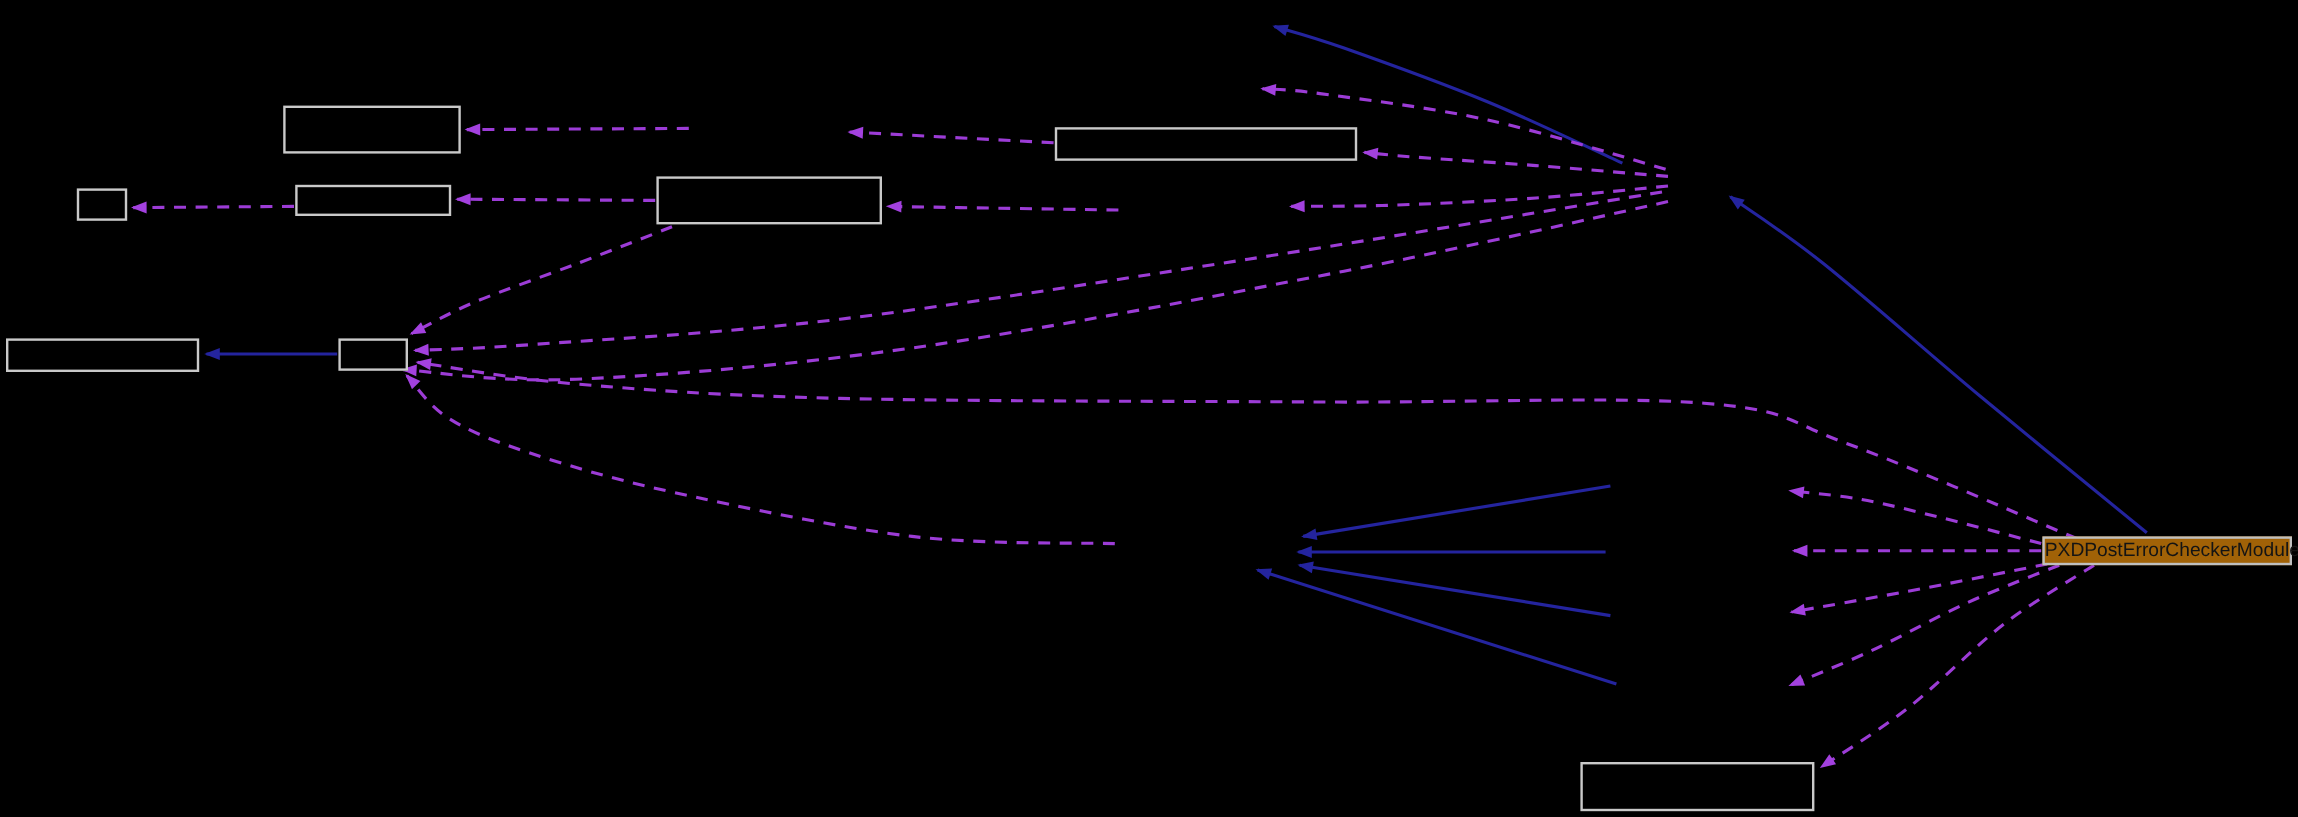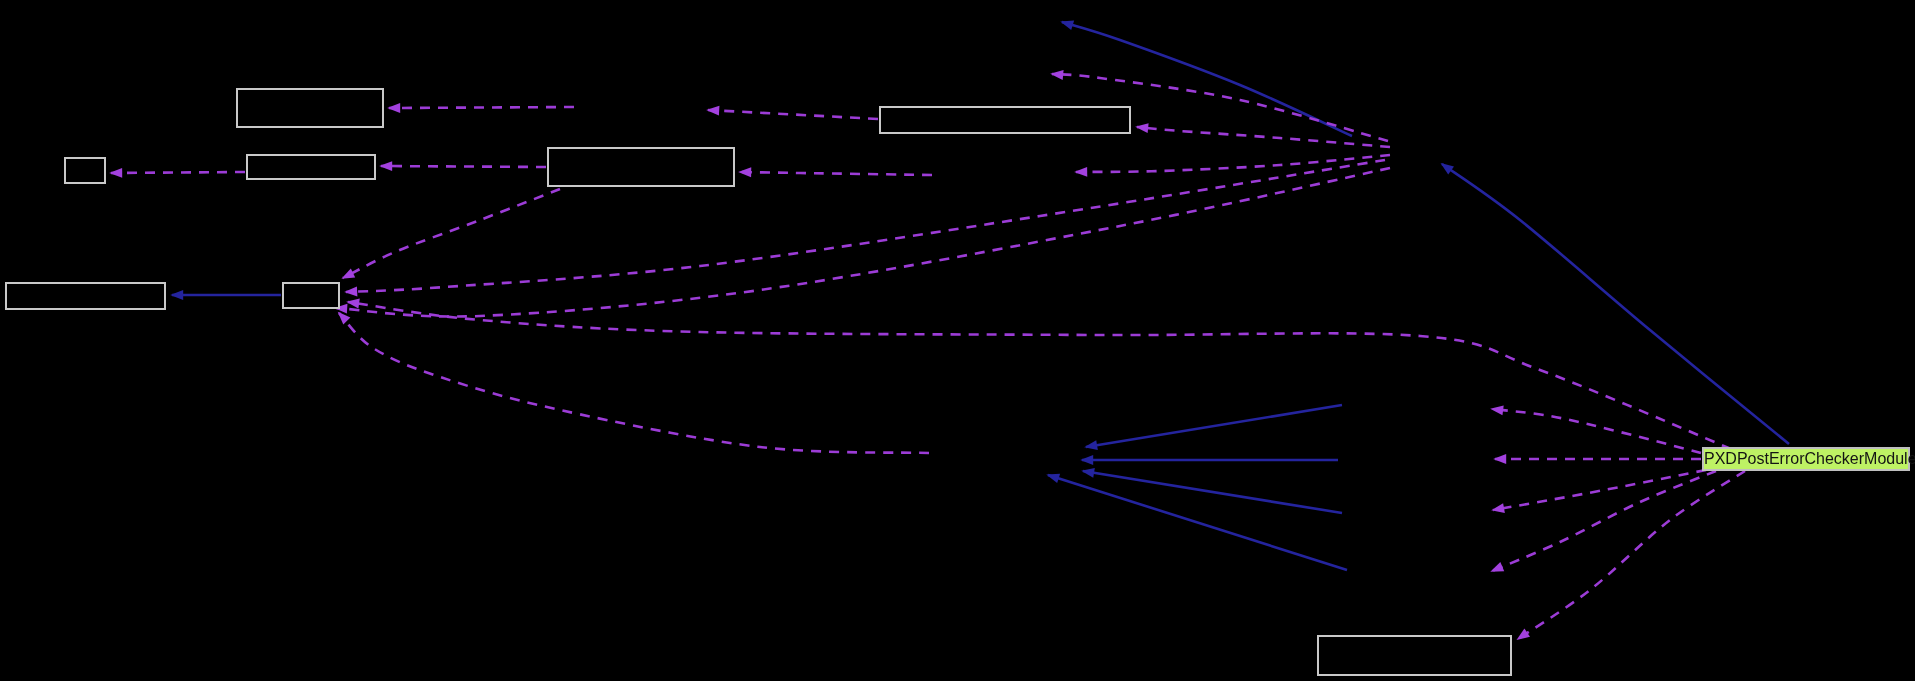--- a/index.html
+++ b/index.html
@@ -84,14 +84,14 @@
       <div class="class-box" style="left: 236px; top: 88px; width: 148px; height: 40px; border-color: rgb(201, 201, 201); background: rgb(0, 0, 0);"></div>
       <div class="class-box" style="left: 64px; top: 157px; width: 42px; height: 27px; border-color: rgb(201, 201, 201); background: rgb(0, 0, 0);"></div>
       <div class="class-box" style="left: 246px; top: 154px; width: 130px; height: 26px; border-color: rgb(201, 201, 201); background: rgb(0, 0, 0);"></div>
       <div class="class-box" style="left: 547px; top: 147px; width: 188px; height: 40px; border-color: rgb(201, 201, 201); background: rgb(0, 0, 0);"></div>
       <div class="class-box" style="left: 879px; top: 106px; width: 252px; height: 28px; border-color: rgb(201, 201, 201); background: rgb(0, 0, 0);"></div>
       <div class="class-box" style="left: 5px; top: 282px; width: 161px; height: 28px; border-color: rgb(201, 201, 201); background: rgb(0, 0, 0);"></div>
       <div class="class-box" style="left: 282px; top: 282px; width: 58px; height: 27px; border-color: rgb(201, 201, 201); background: rgb(0, 0, 0);"></div>
       <div class="class-box" style="left: 1317px; top: 635px; width: 195px; height: 41px; border-color: rgb(201, 201, 201); background: rgb(0, 0, 0);"></div>
     </div>
 
-  <div class="current-class-box" id="highlight-node" style="left: 1702px; top: 447px; width: 208px; height: 24px; background: #bef264;">PXDPostErrorCheckerModule</div>
+  <div class="current-class-box" id="highlight-node" style="left: 1702px; top: 447px; width: 208px; height: 24px; background: #a16207;">PXDPostErrorCheckerModule</div>
 </div>
 
 </body></html>

